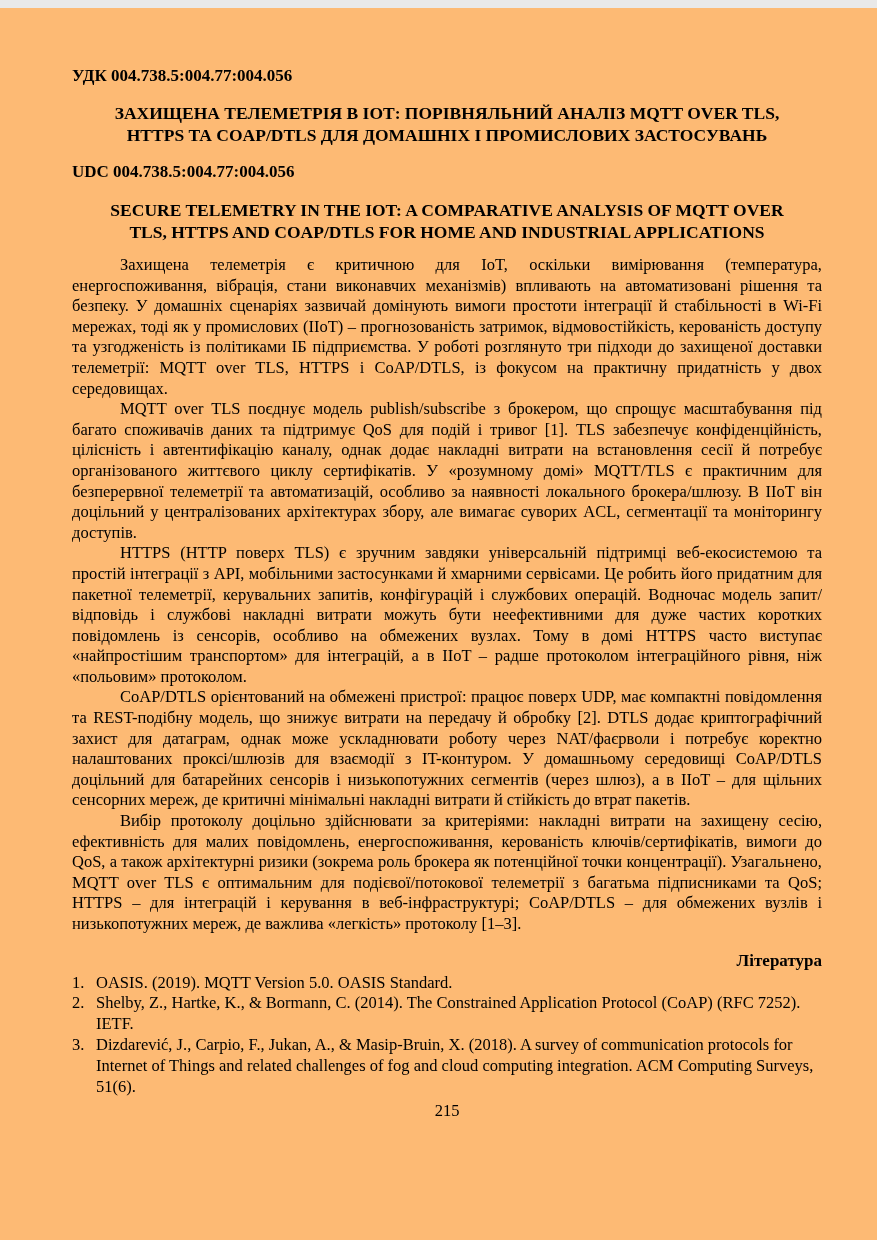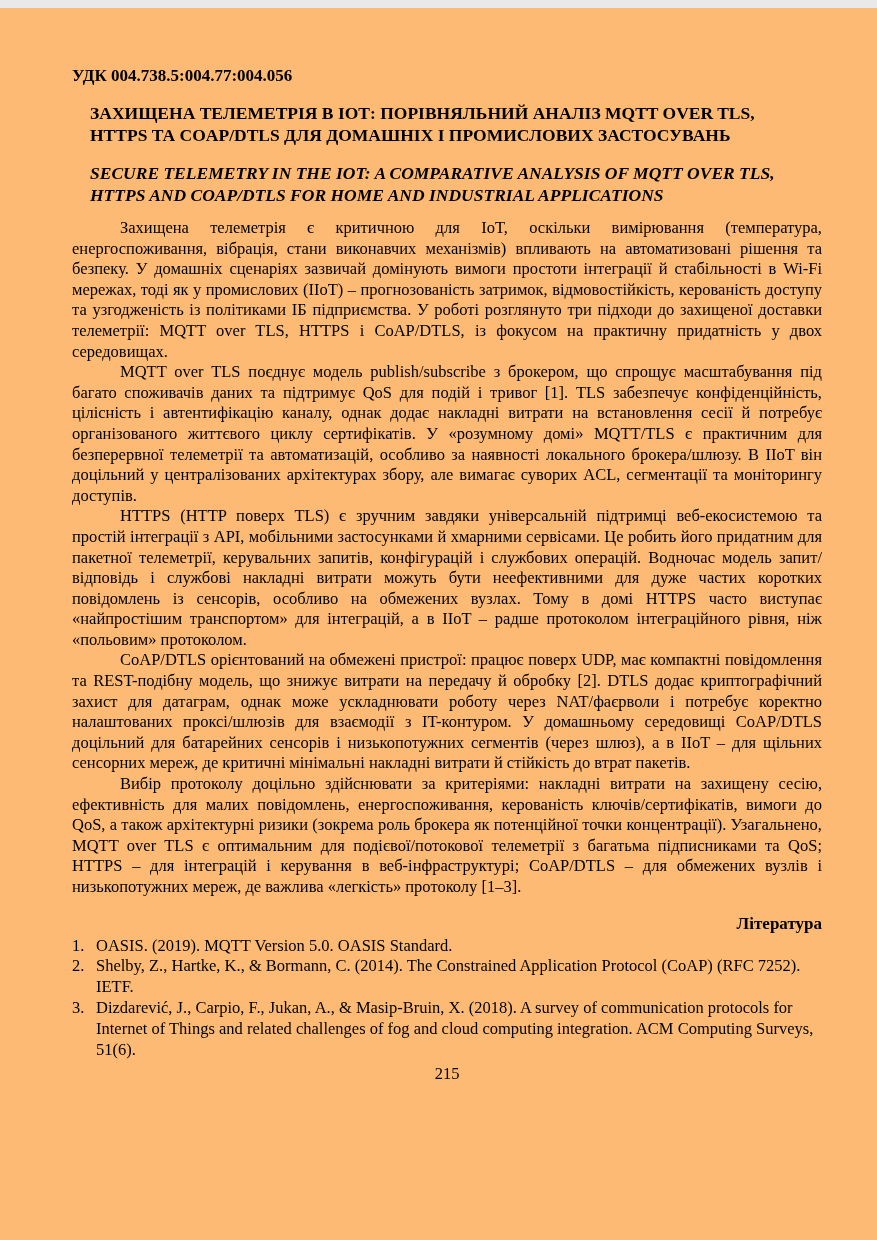--- a/index.html
+++ b/index.html
@@ -28,23 +28,23 @@
   .affiliation {
     font-size:17px;
     line-height:22px;
     font-weight:normal;
   }
   .doc-title {
     margin:15px 18px 15px 18px;
     font-size:17.5px;
     line-height:22px;
     font-weight:bold;
-    text-align:left;
+    text-align:center;
   }
-  .doc-title.en { margin-top:16px; margin-bottom:12px;font-style:italic; }
+  .doc-title.en { margin-top:16px; margin-bottom:12px; }
   .en-block { margin-top:1px; }
   .abstract p {
     margin:0;
     font-size:16.5px;
     line-height:20.6px;
     text-align:justify;
     text-indent:48px;
   }
   .ref-heading {
     margin-top:15px;
@@ -81,20 +81,21 @@
 <div class="page">
   <div class="content">
 
     <div class="meta-line">УДК 004.738.5:004.77:004.056</div>
 
 
 
     <div class="doc-title">ЗАХИЩЕНА ТЕЛЕМЕТРІЯ В ІОТ: ПОРІВНЯЛЬНИЙ АНАЛІЗ MQTT OVER TLS, HTTPS ТА COAP/DTLS ДЛЯ ДОМАШНІХ І ПРОМИСЛОВИХ ЗАСТОСУВАНЬ</div>
 
     <div class="en-block">
+      <div class="meta-line">UDC 004.738.5:004.77:004.056</div>
 
 
       <div class="doc-title en">SECURE TELEMETRY IN THE IOT: A COMPARATIVE ANALYSIS OF MQTT OVER TLS, HTTPS AND COAP/DTLS FOR HOME AND INDUSTRIAL APPLICATIONS</div>
     </div>
 
     <div class="abstract">
       <p>Захищена телеметрія є критичною для IoT, оскільки вимірювання (температура, енергоспоживання, вібрація, стани виконавчих механізмів) впливають на автоматизовані рішення та безпеку. У домашніх сценаріях зазвичай домінують вимоги простоти інтеграції й стабільності в Wi-Fi мережах, тоді як у промислових (IIoT) – прогнозованість затримок, відмовостійкість, керованість доступу та узгодженість із політиками ІБ підприємства. У роботі розглянуто три підходи до захищеної доставки телеметрії: MQTT over TLS, HTTPS і CoAP/DTLS, із фокусом на практичну придатність у двох середовищах.</p>
       <p>MQTT over TLS поєднує модель publish/subscribe з брокером, що спрощує масштабування під багато споживачів даних та підтримує QoS для подій і тривог [1]. TLS забезпечує конфіденційність, цілісність і автентифікацію каналу, однак додає накладні витрати на встановлення сесії й потребує організованого життєвого циклу сертифікатів. У «розумному домі» MQTT/TLS є практичним для безперервної телеметрії та автоматизацій, особливо за наявності локального брокера/шлюзу. В IIoT він доцільний у централізованих архітектурах збору, але вимагає суворих ACL, сегментації та моніторингу доступів.</p>
       <p>HTTPS (HTTP поверх TLS) є зручним завдяки універсальній підтримці веб-екосистемою та простій інтеграції з API, мобільними застосунками й хмарними сервісами. Це робить його придатним для пакетної телеметрії, керувальних запитів, конфігурацій і службових операцій. Водночас модель запит/відповідь і службові накладні витрати можуть бути неефективними для дуже частих коротких повідомлень із сенсорів, особливо на обмежених вузлах. Тому в домі HTTPS часто виступає «найпростішим транспортом» для інтеграцій, а в IIoT – радше протоколом інтеграційного рівня, ніж «польовим» протоколом.</p>
       <p>CoAP/DTLS орієнтований на обмежені пристрої: працює поверх UDP, має компактні повідомлення та REST-подібну модель, що знижує витрати на передачу й обробку [2]. DTLS додає криптографічний захист для датаграм, однак може ускладнювати роботу через NAT/фаєрволи і потребує коректно налаштованих проксі/шлюзів для взаємодії з IT-контуром. У домашньому середовищі CoAP/DTLS доцільний для батарейних сенсорів і низькопотужних сегментів (через шлюз), а в IIoT – для щільних сенсорних мереж, де критичні мінімальні накладні витрати й стійкість до втрат пакетів.</p>

